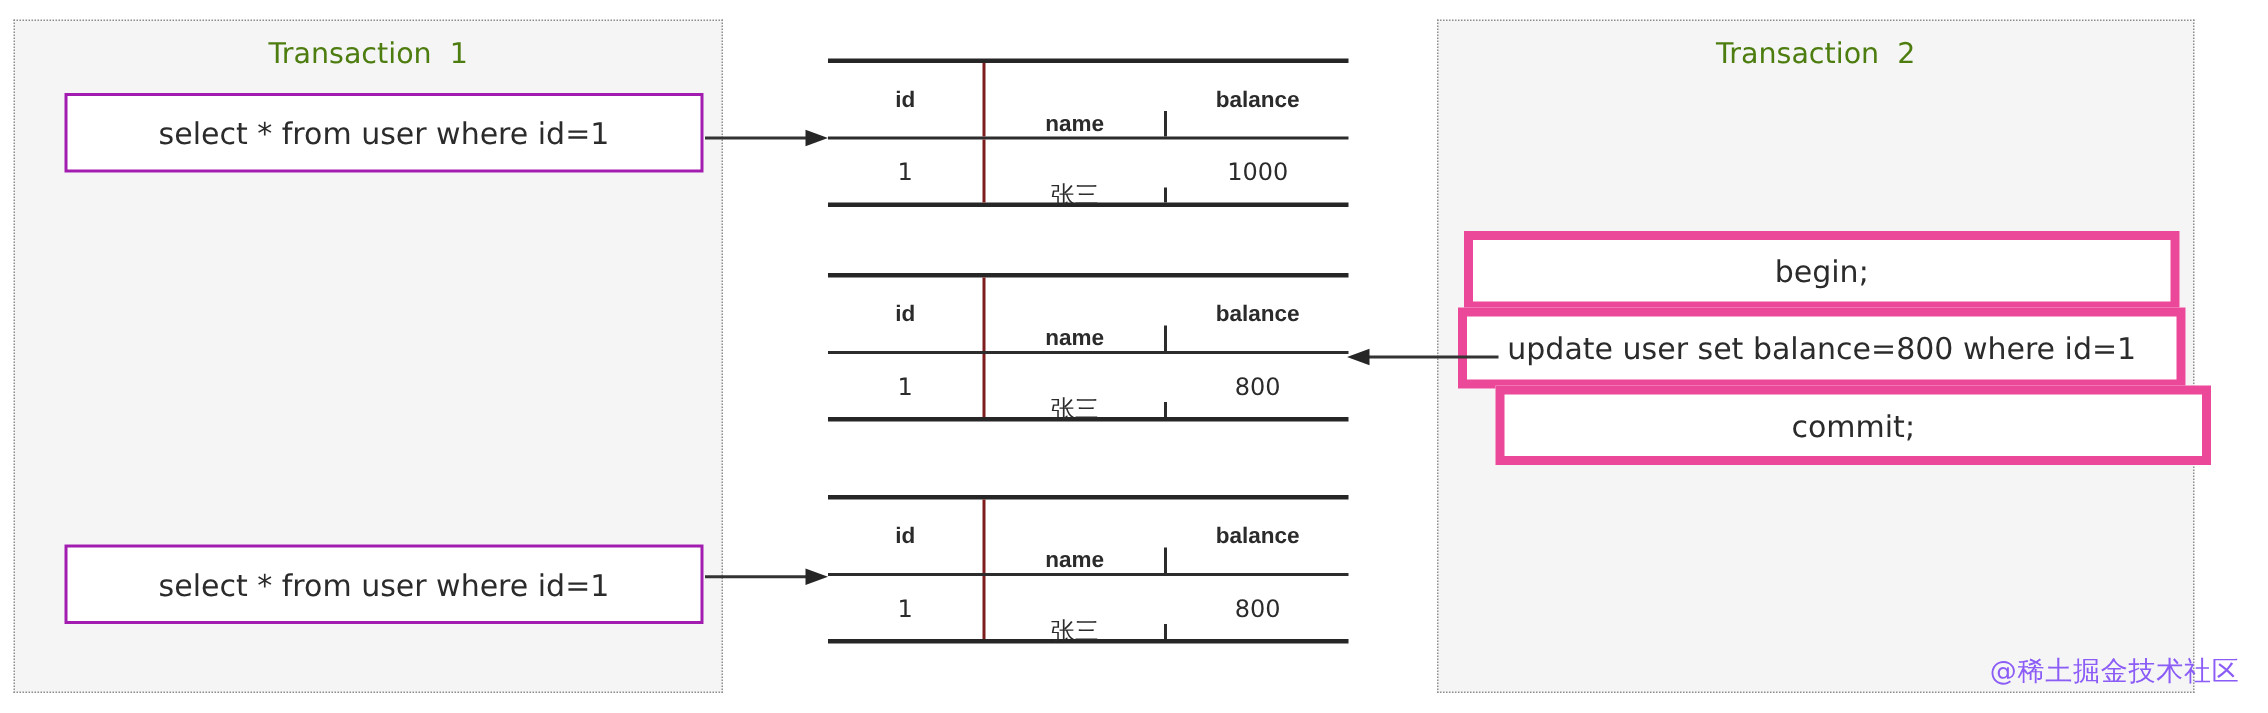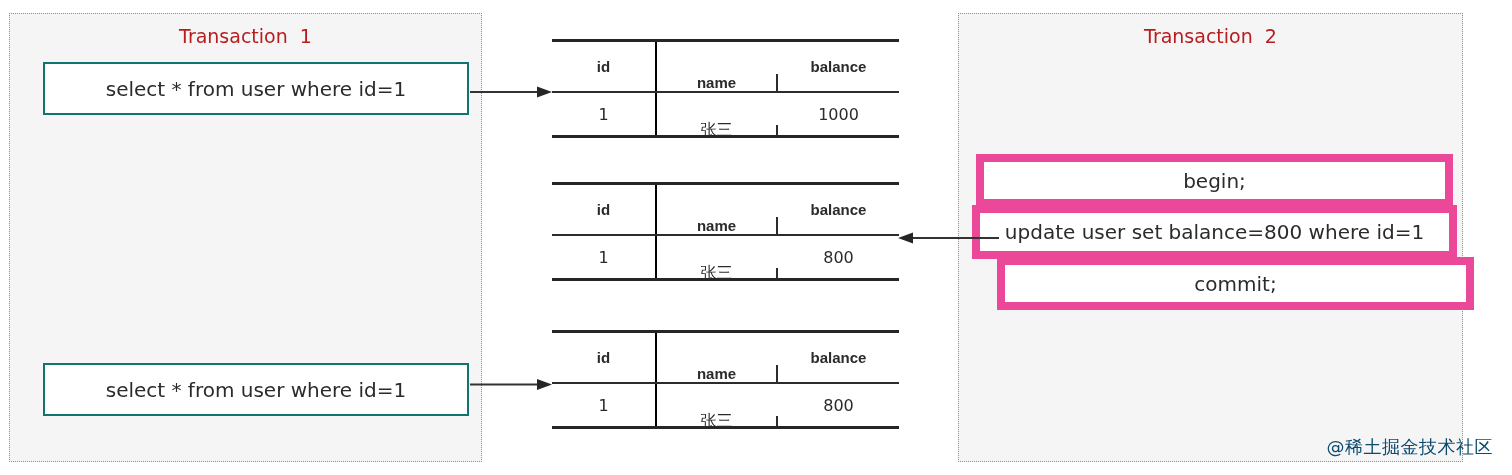--- a/index.html
+++ b/index.html
@@ -21,52 +21,52 @@
     border: 1px dotted #8f8f8f;
   }
   .panel-t1 { left: 9px;   top: 13px; width: 473px; height: 449px; }
   .panel-t2 { left: 958px; top: 13px; width: 505px; height: 449px; }
   .panel-title {
     position: absolute;
     top: 11px; left: 0; right: 0;
     text-align: center;
     font-size: 19px;
     white-space: pre;
-    color: #b91c1c;
+    color: #4d7c0f;
   }
 
   
   .sql-box {
     position: absolute;
     left: 33px;
     width: 426px;
     height: 53px;
     background: #ffffff;
-    border: 2px solid #0f766e;
+    border: 2px solid #a21caf;
     display: flex;
     align-items: center;
     justify-content: center;
     font-size: 20px;
     color: #2b2b2b;
   }
   .sql-box.first  { top: 48px; }
   .sql-box.second { top: 349px; }
 
   
   .stmt-stack {
     position: absolute;
     left: 17px;
     top: 140px;
     width: 477px;
   }
   .stmt-row {
     height: 53px;
     width: 100%;
     background: #ffffff;
-    border: 8px solid #ec4899;
+    border: 6px solid #ec4899;
     display: flex;
     align-items: center;
     justify-content: center;
     font-size: 20px;
   }
   .stmt-row + .stmt-row { margin-top: -2px; margin-left: 21px; }
   .stmt-row.wide {
     width: calc(100% + 8px);
     margin-left: -4px;
     height: 54px;
@@ -96,39 +96,39 @@
     height: 42px;
     font-size: 16px;
     font-weight: normal;
   }
   .tbl-cell {
     display: flex;
     align-items: center;
     justify-content: center;
     color: #2b2b2b;
   }
-  .tbl-cell.c1 { width: 105px; border-right: 2px solid #000000; }
+  .tbl-cell.c1 { width: 105px; border-right: 2px solid #7f1d1d; }
   .tbl-cell.c2 { width: 121px; border-right: 2px solid #2c2c2c; margin-top: 32px; }
   .tbl-cell.c3 { flex: 1; text-align: center; }
 
   
   .arrow-layer {
     position: absolute;
     left: 0; top: 0;
     width: 1512px; height: 475px;
     pointer-events: none;
   }
 
   
   .watermark {
     position: absolute;
     right: 19px;
     bottom: 16px;
     font-size: 18px;
-    color: #0c4a6e;
+    color: #8b5cf6;
     letter-spacing: 0.5px;
   }
 </style>
 </head>
 <body>
 
 <div class="canvas">
 
   <div class="panel panel-t1">
     <div class="panel-title">Transaction  1</div>

